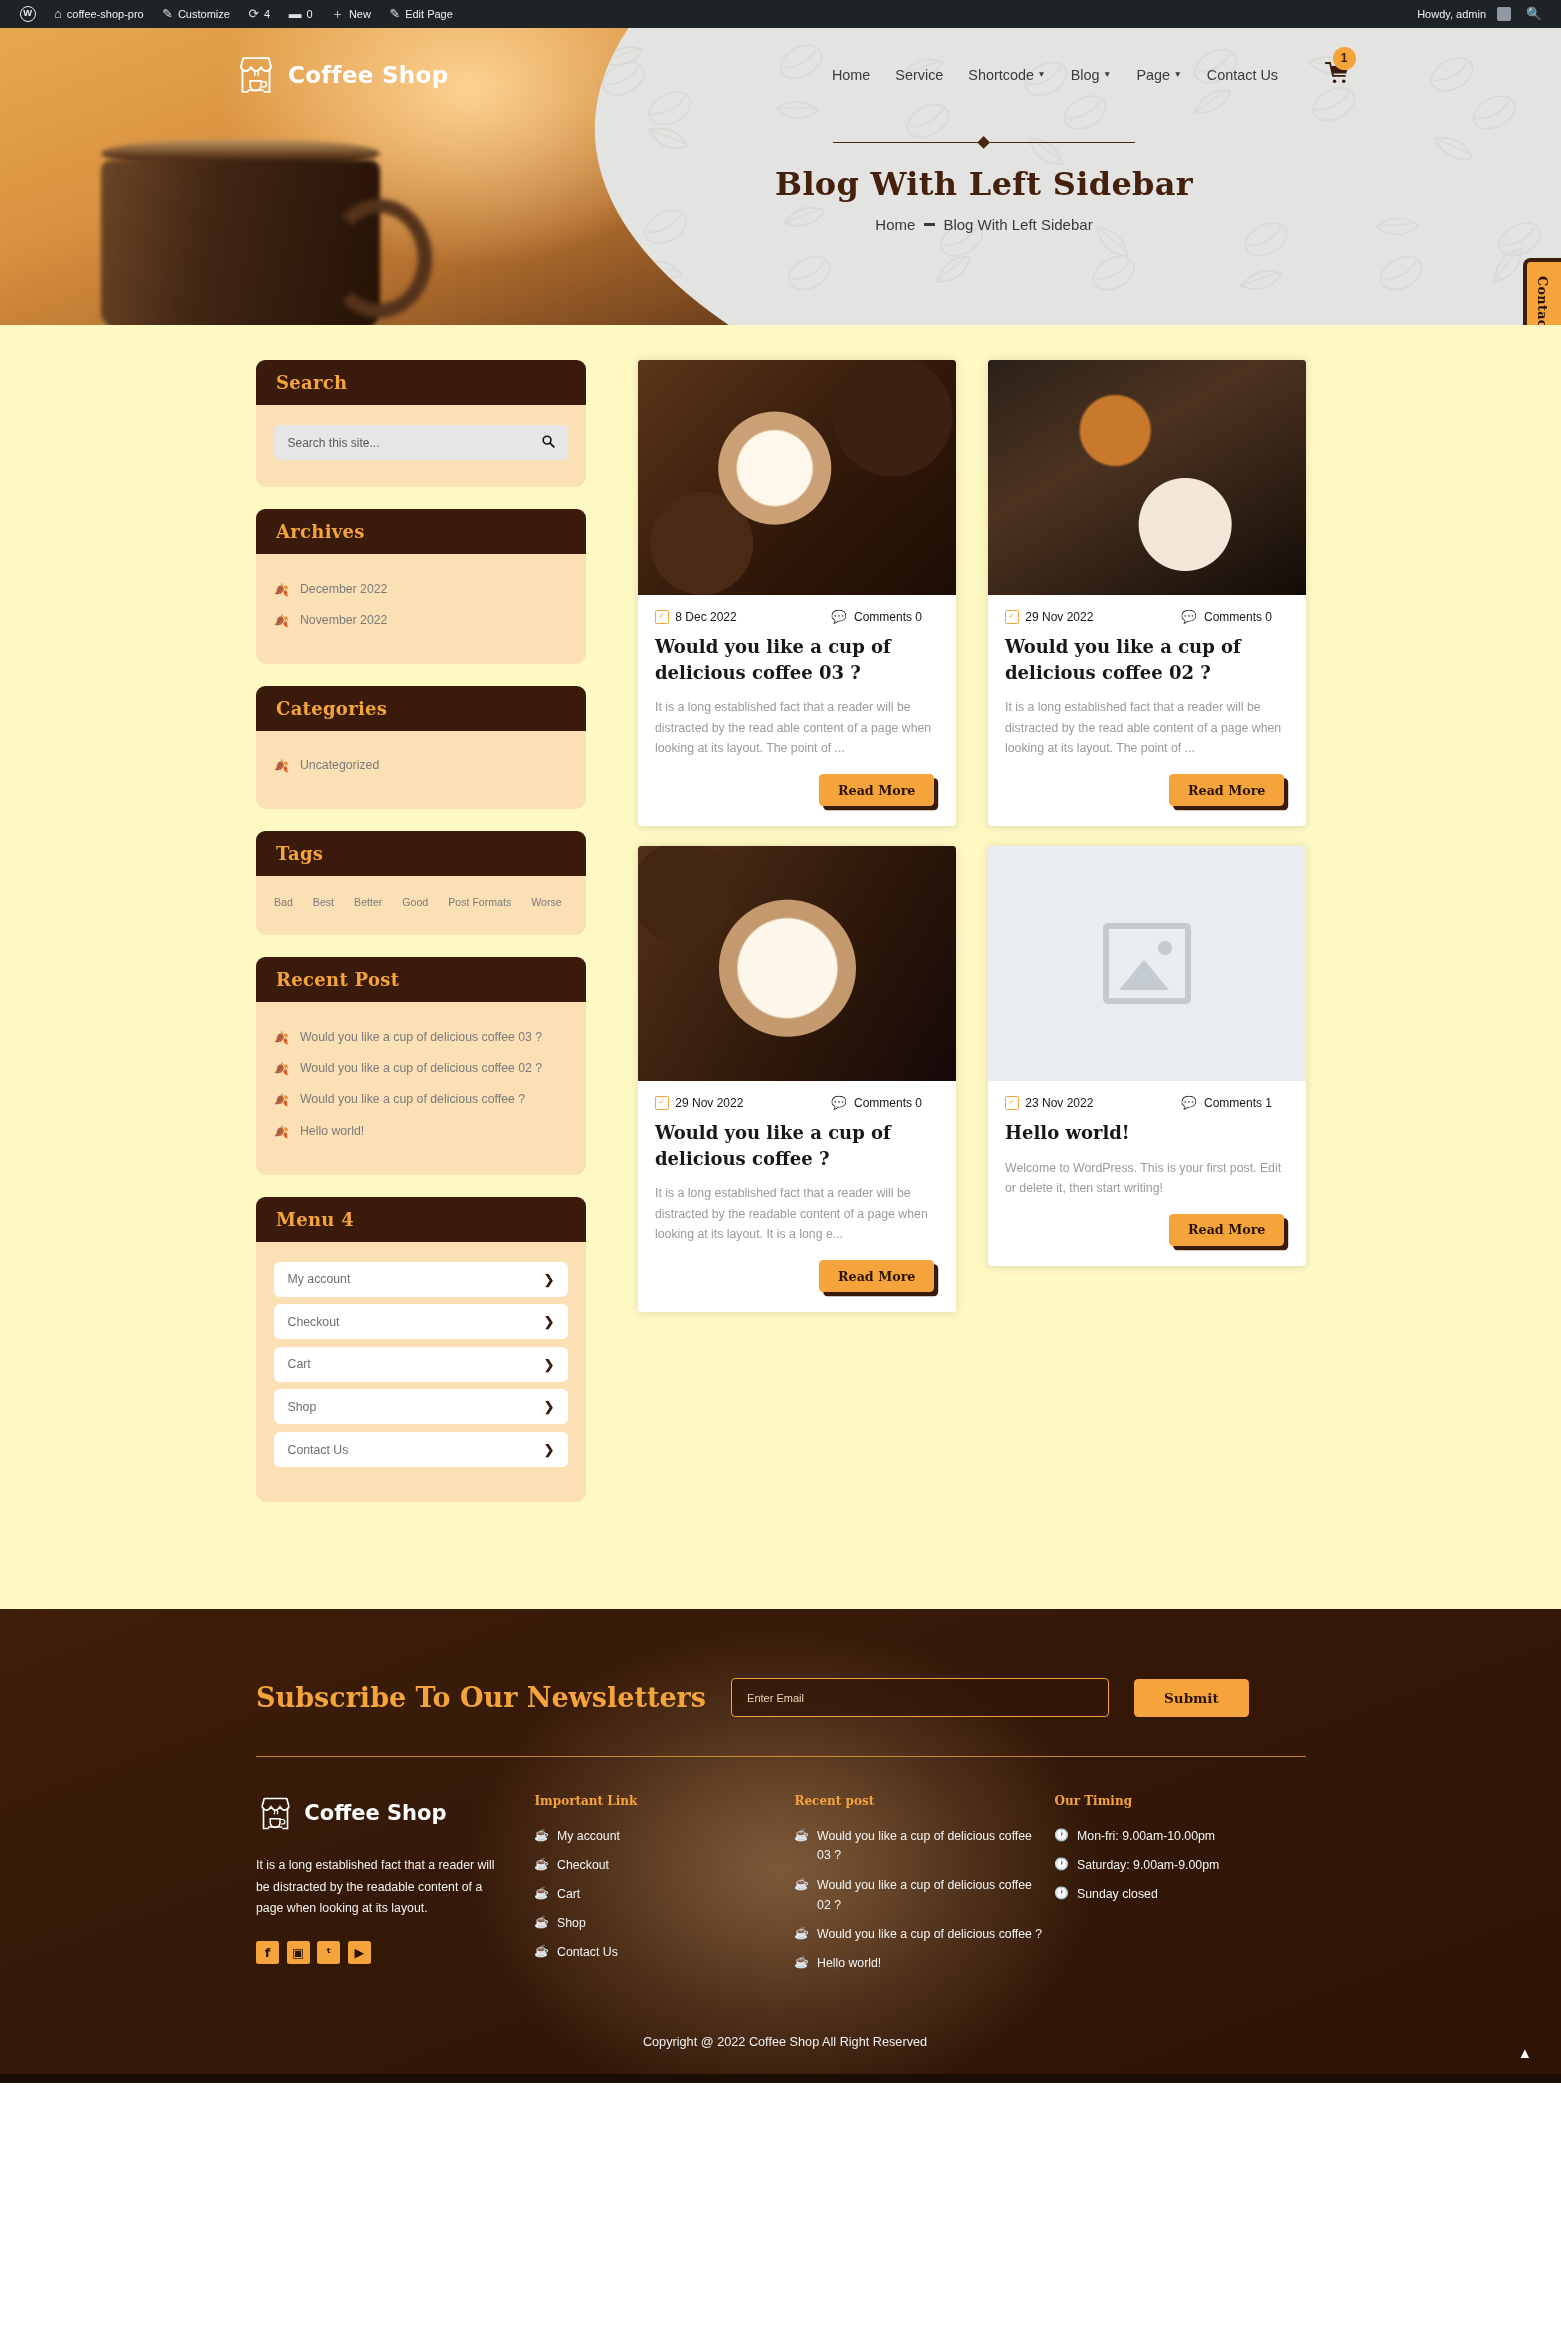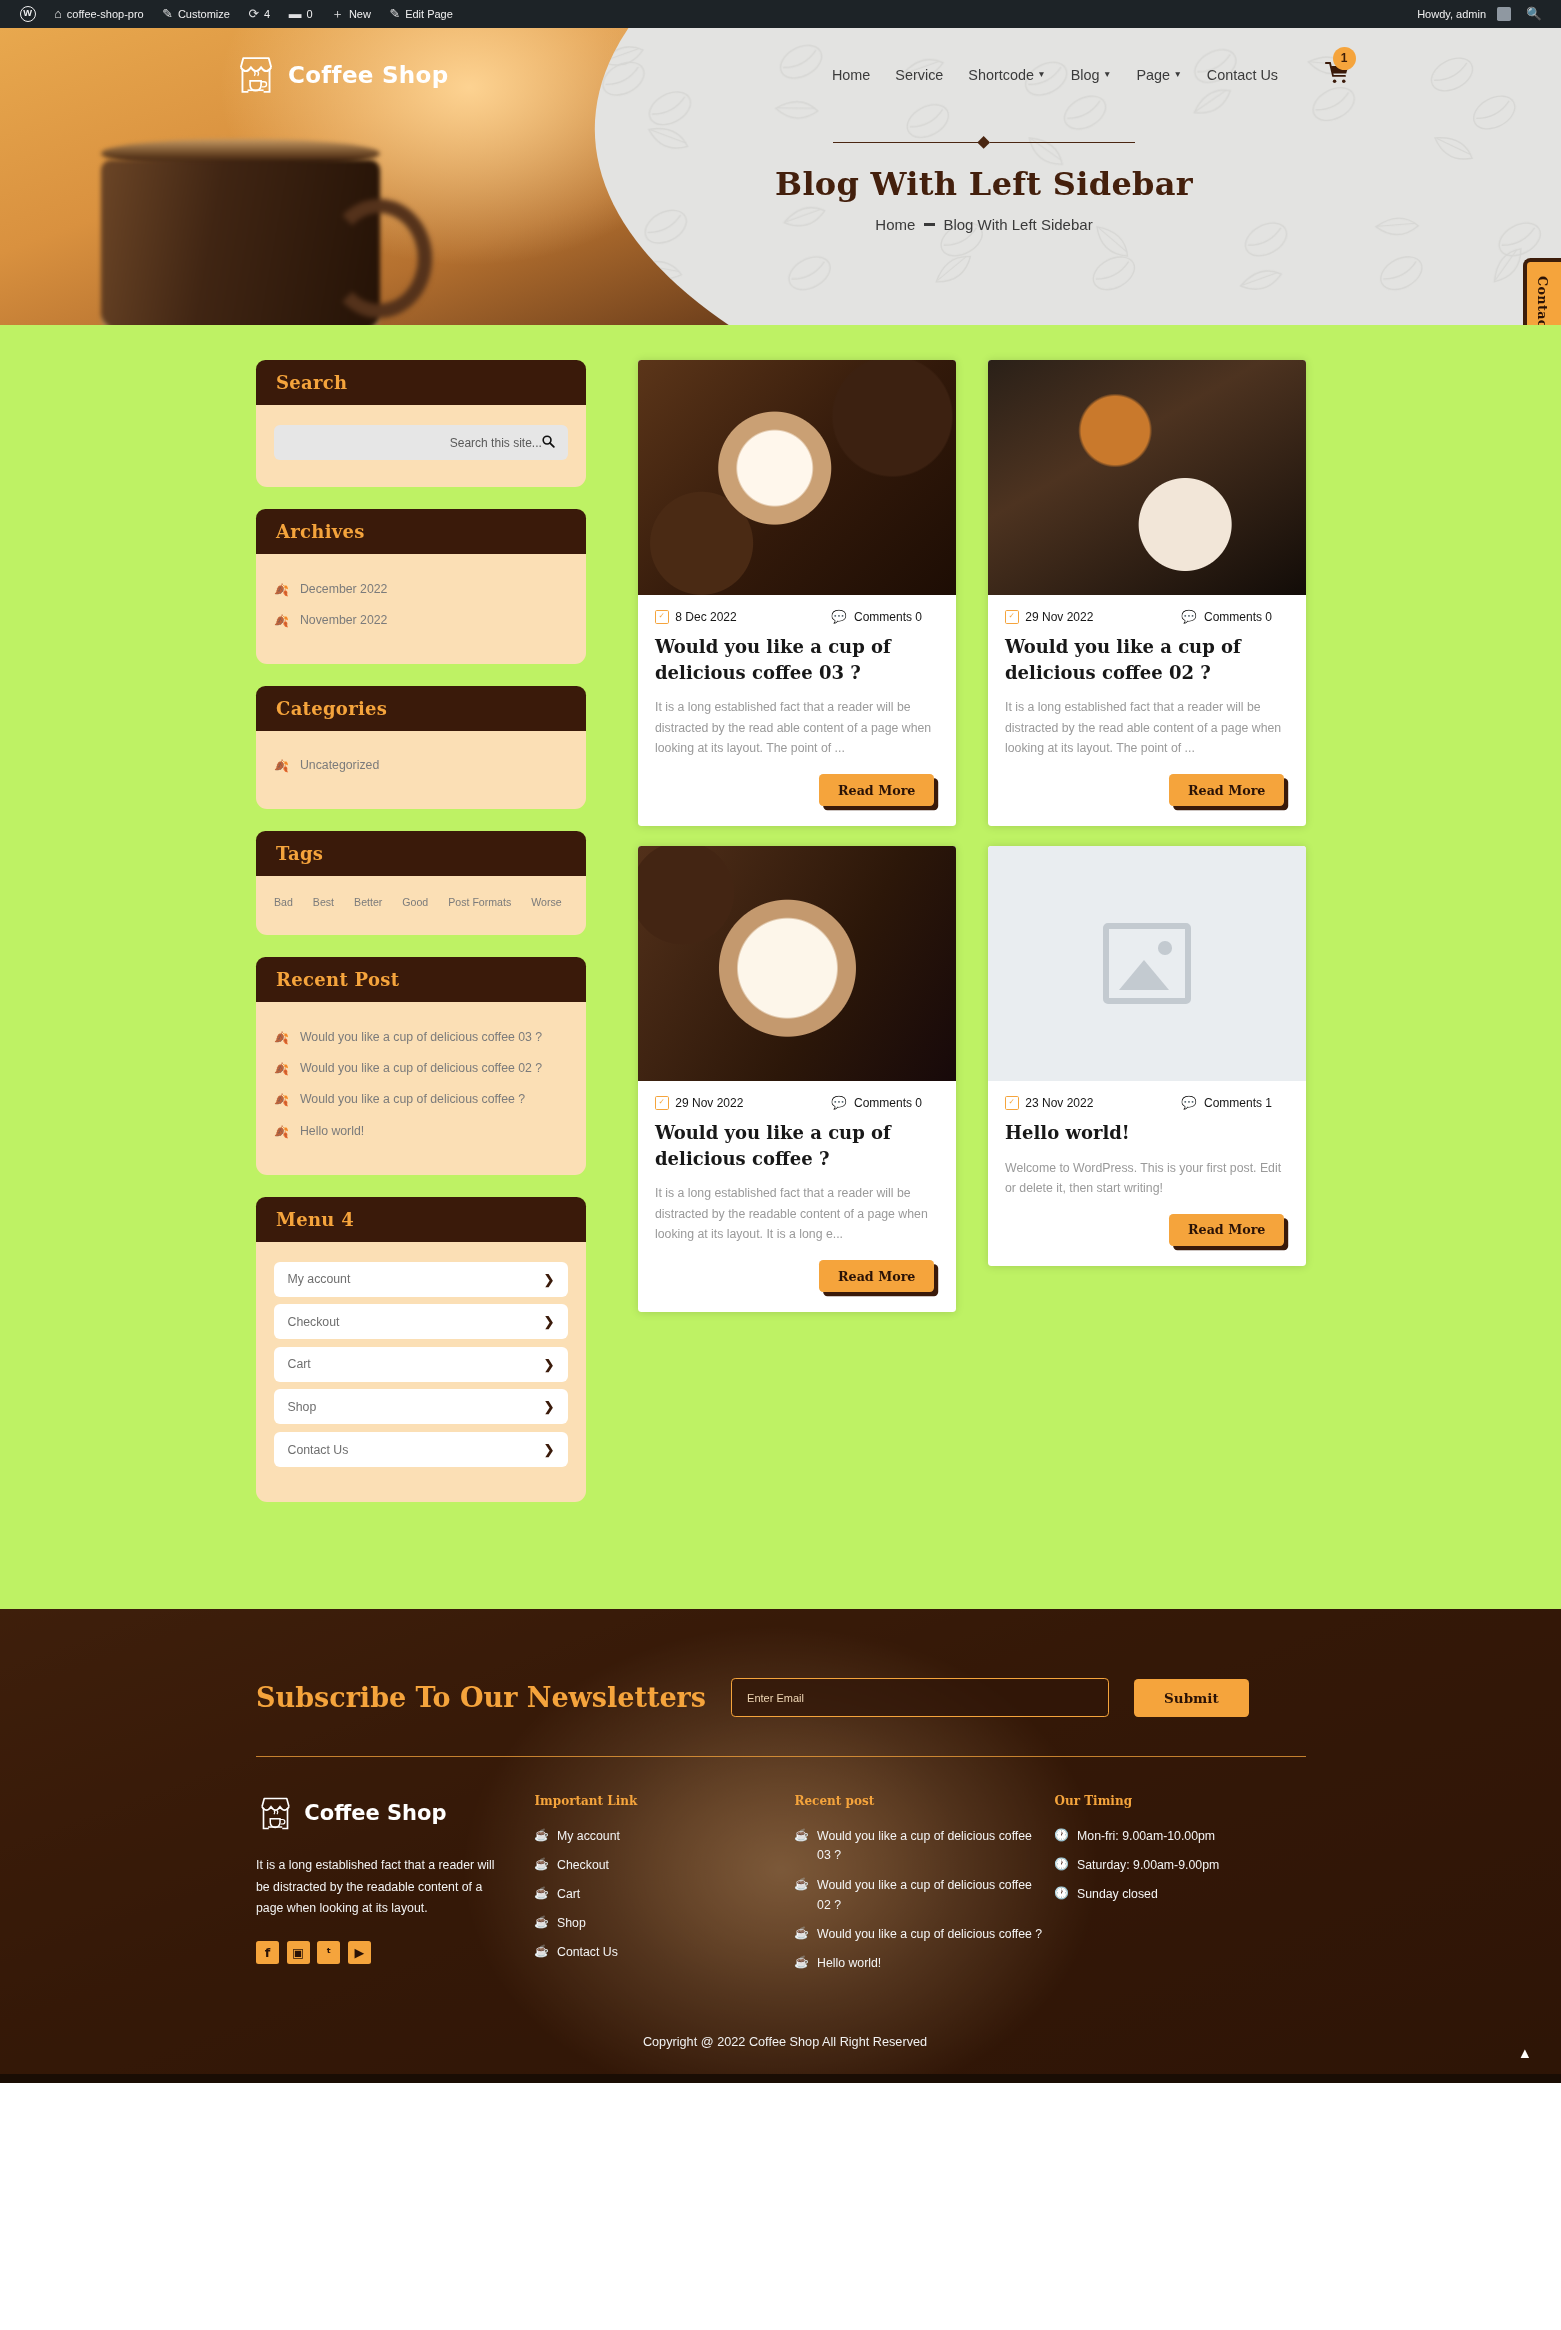--- a/index.html
+++ b/index.html
@@ -143,21 +143,21 @@
     padding: 14.4px 7.6px; width: 39px;
   }
   .contact-tab span {
     writing-mode: vertical-rl; font-size: 12.7px; color: #2a1206;
     font-family: "DejaVu Serif", serif; font-weight: 700; letter-spacing: 0.4px;
   }
 
   
   .layout {
     display: flex; gap: 0; padding: 35px 0 85px 0;
-    background: #bef264;
+    background: #fef9c3;
   }
   .sidebar { width: 330px; margin-left: 256px; flex: 0 0 330px; }
   .widget { margin-bottom: 22px; }
   .widget-head {
     background: #3a1a0a; border-radius: 9.3px 9.3px 0 0;
     padding: 12px 20px;
   }
   .widget-head h3 {
     color: #f5a43c; font-size: 18px; font-weight: 700;
     font-family: "DejaVu Serif", serif; letter-spacing: 0.3px;
@@ -165,21 +165,21 @@
   .widget-body {
     background: #fbdfb5; border-radius: 0 0 11px 11px;
     padding: 20px 18px 27px 18px;
   }
   .search-row {
     background: #e6e6e6; border-radius: 6px; height: 35px;
     display: flex; align-items: center; padding: 0 13.5px;
   }
   .search-row input {
     flex: 1; border: none; background: transparent; outline: none;
-    font-size: 12px; color: #4c4c4c; font-family: "Liberation Sans", sans-serif; text-align: right;
+    font-size: 12px; color: #4c4c4c; font-family: "Liberation Sans", sans-serif;
   }
   .search-row input::placeholder { color: #5a5a5a; }
   .search-btn {
     background: transparent; border: none; cursor: pointer;
     font-size: 13.5px; color: #111; line-height: 1;
   }
   .leaf-list { list-style: none; }
   .leaf-list li {
     display: flex; align-items: flex-start; gap: 11px;
     padding: 7.6px 0; font-size: 12.3px; color: #7b7b7b;

